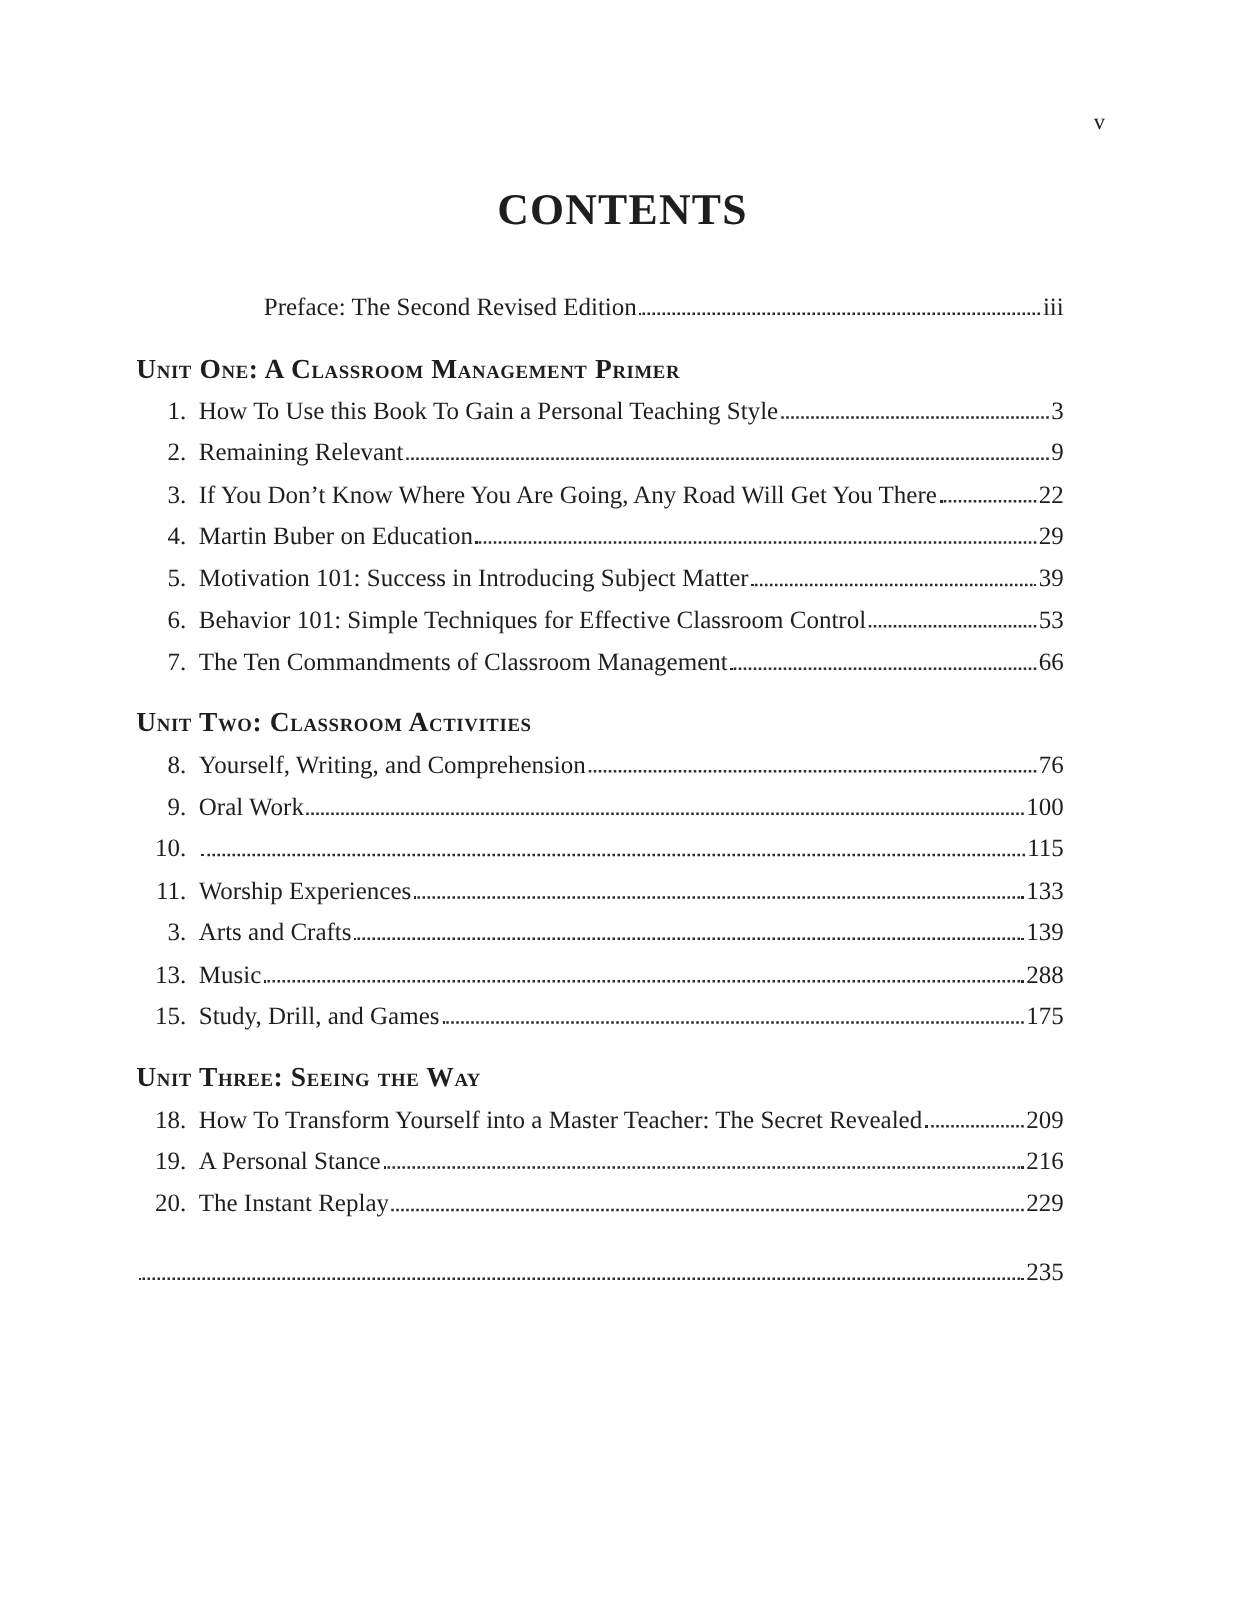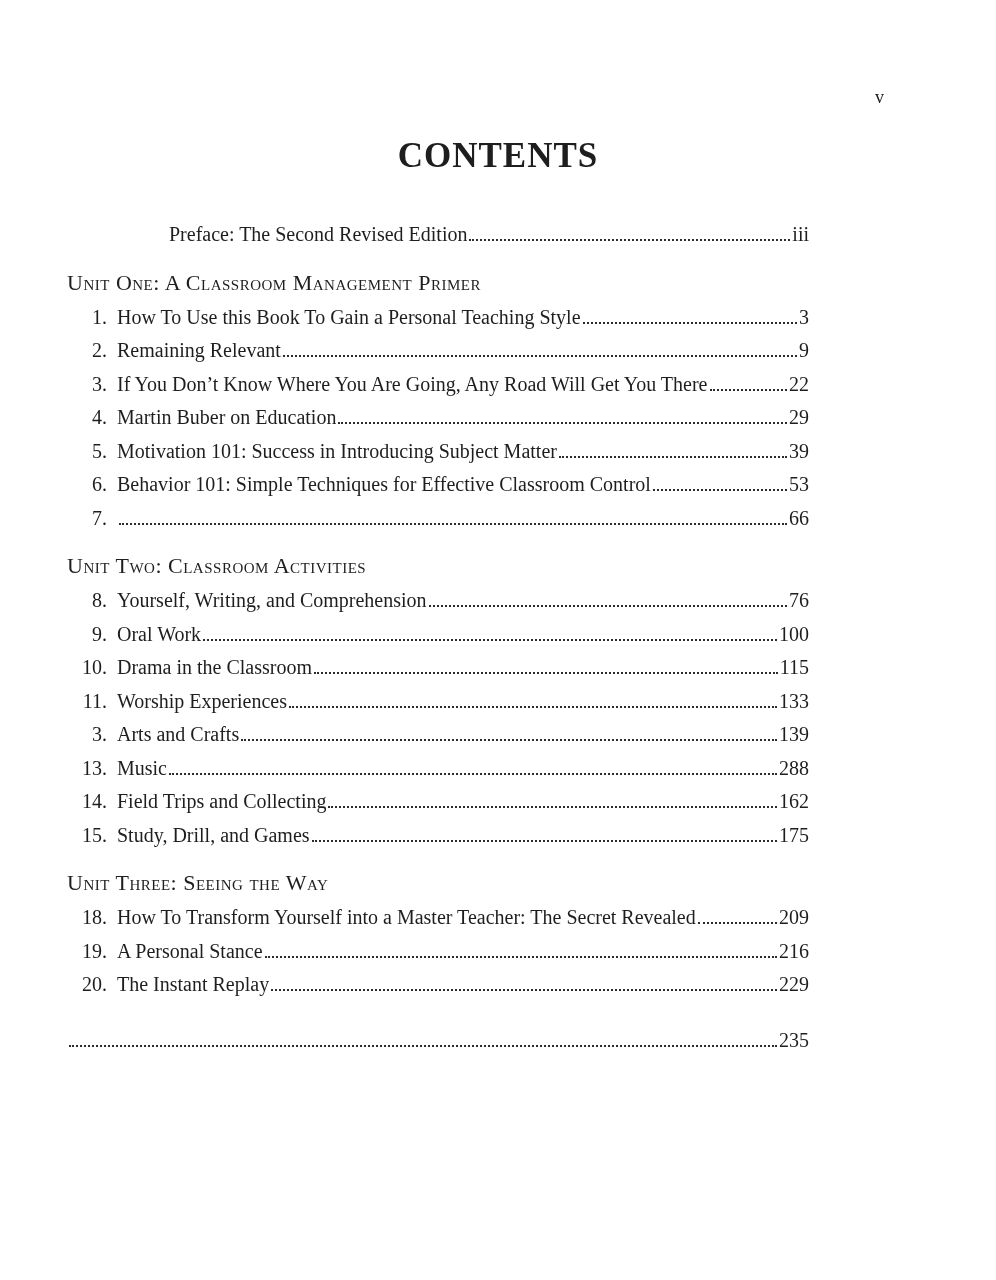--- a/index.html
+++ b/index.html
@@ -16,30 +16,30 @@
   }
   .folio-row {
     padding-top: 88px;
     padding-right: 112px;
     text-align: right;
     font-size: 18px;
     line-height: 18px;
   }
   .title-row {
     text-align: center;
-    margin-top: 28px;
+    margin-top: 40px;
   }
   .contents-title {
     font-size: 35px;
     font-weight: bold;
     letter-spacing: 1px;
     line-height: 44px;
   }
   .toc {
-    margin-left: 67px;
+    margin-left: 109px;
     margin-top: 40px;
     width: 742px;
   }
   .entry {
     display: flex;
     align-items: baseline;
     font-size: 20px;
     line-height: 33.5px;
     white-space: nowrap;
   }
@@ -59,21 +59,21 @@
     border-bottom: 2px dotted #2b2b2b;
   }
   .pg {
     flex: 0 0 auto;
   }
   .preface-entry {
     padding-left: 102px;
   }
   .unit-heading {
     font-size: 22px;
-    font-weight: normal;
+    font-weight: bold;
     font-variant: small-caps;
     letter-spacing: 0.5px;
     line-height: 32px;
     margin: 15px 0 2px 0;
   }
   .backmatter {
     margin-top: 22px;
   }
 </style>
 </head>
@@ -128,41 +128,41 @@
     <span class="pg">39</span>
   </div>
   <div class="entry">
     <span class="num">6.</span>
     <span class="title">Behavior 101: Simple Techniques for Effective Classroom Control</span>
     <span class="leader"></span>
     <span class="pg">53</span>
   </div>
   <div class="entry">
     <span class="num">7.</span>
+    <span class="title">The Ten Commandments of Classroom Management</span>
     <span class="leader"></span>
     <span class="pg">66</span>
   </div>
 
   <div class="unit-heading">Unit Two: Classroom Activities</div>
 
   <div class="entry">
     <span class="num">8.</span>
     <span class="title">Yourself, Writing, and Comprehension</span>
     <span class="leader"></span>
     <span class="pg">76</span>
   </div>
   <div class="entry">
     <span class="num">9.</span>
     <span class="title">Oral Work</span>
     <span class="leader"></span>
     <span class="pg">100</span>
   </div>
   <div class="entry">
     <span class="num">10.</span>
-    <span class="title">Drama in the Classroom</span>
     <span class="leader"></span>
     <span class="pg">115</span>
   </div>
   <div class="entry">
     <span class="num">11.</span>
     <span class="title">Worship Experiences</span>
     <span class="leader"></span>
     <span class="pg">133</span>
   </div>
   <div class="entry">
@@ -171,26 +171,20 @@
     <span class="leader"></span>
     <span class="pg">139</span>
   </div>
   <div class="entry">
     <span class="num">13.</span>
     <span class="title">Music</span>
     <span class="leader"></span>
     <span class="pg">288</span>
   </div>
   <div class="entry">
-    <span class="num">14.</span>
-    <span class="title">Field Trips and Collecting</span>
-    <span class="leader"></span>
-    <span class="pg">162</span>
-  </div>
-  <div class="entry">
     <span class="num">15.</span>
     <span class="title">Study, Drill, and Games</span>
     <span class="leader"></span>
     <span class="pg">175</span>
   </div>
 
   <div class="unit-heading">Unit Three: Seeing the Way</div>
 
   <div class="entry">
     <span class="num">18.</span>

